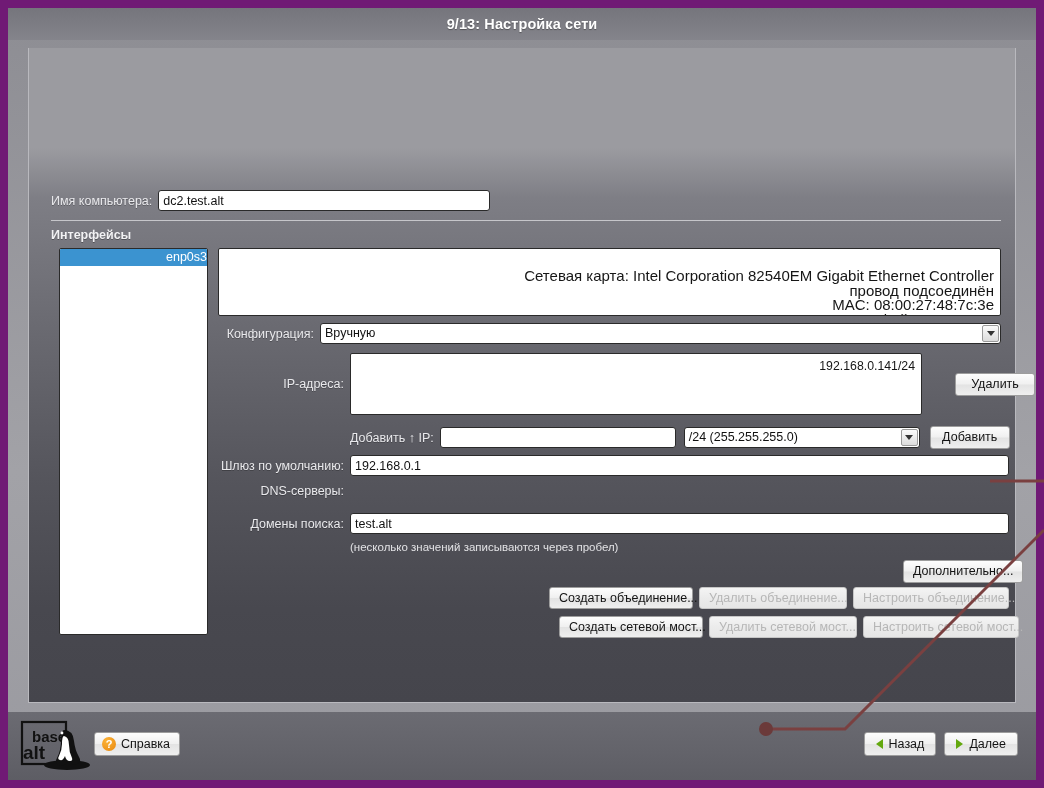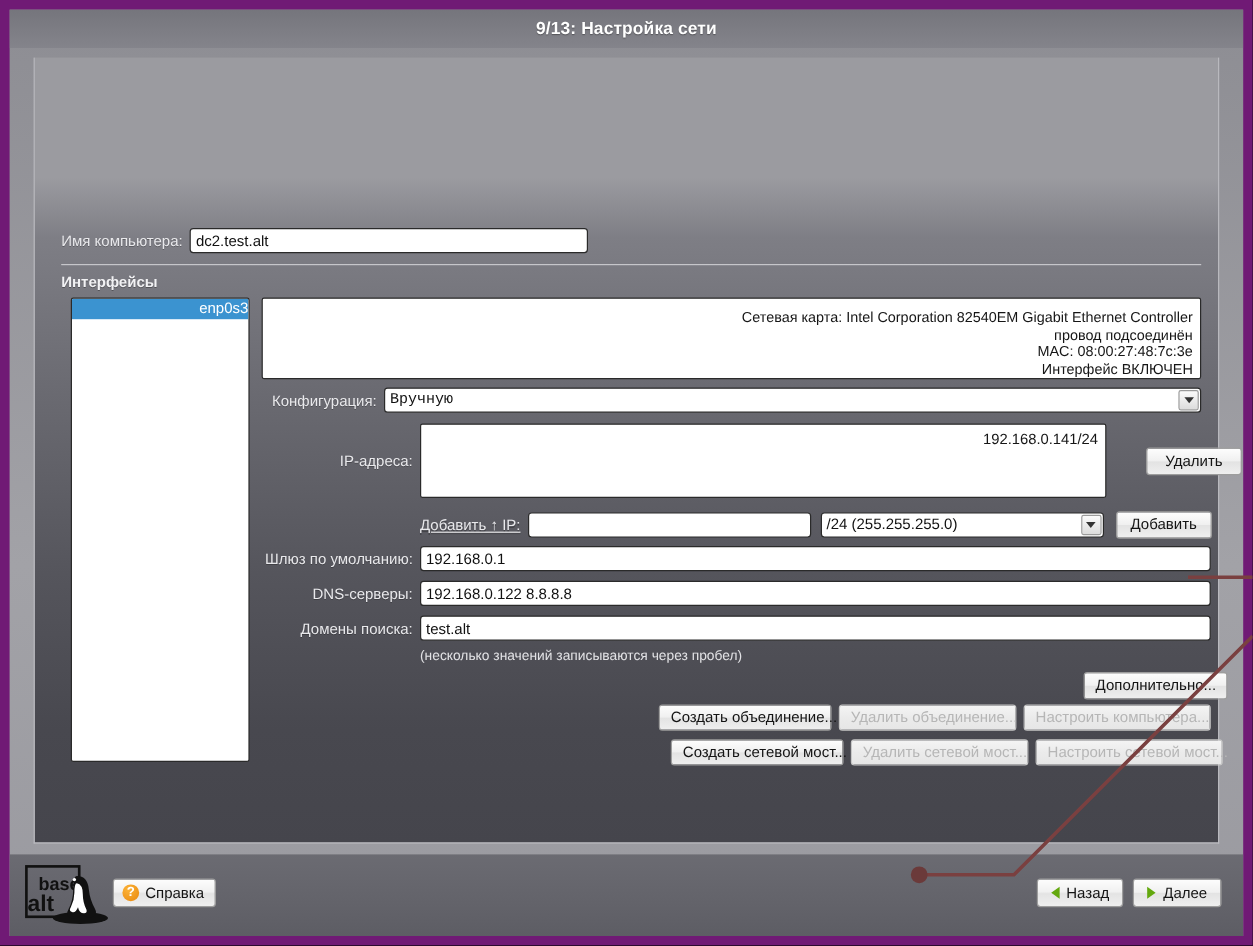--- a/index.html
+++ b/index.html
@@ -161,34 +161,34 @@
   }
   #iflist .item.sel {
     background: #3b93d0;
     color: #ffffff;
   }
   
   #infobox {
     position: absolute;
     left: 200px; top: 208px;
     width: 783px; height: 68px;
-    padding: 8px 6px;
-    font-size: 12px;
+    padding: 20px 6px;
+    font-size: 15px;
     color: #161616;
     line-height: 14.6px;
   }
   
   #cfgrow {
     position: absolute;
     left: 200px; top: 283px;
     width: 783px;
     display: flex; align-items: center;
   }
   #cfgrow .lbl { width: 96px; text-align: right; margin-right: 6px; }
-  #cfgcombo { flex: 1; font-family: Liberation Mono, monospace; }
+  #cfgcombo { flex: 1; }
   
   #iplabel {
     position: absolute;
     left: 200px; top: 337px;
     width: 126px; text-align: right;
   }
   #ipbox {
     position: absolute;
     left: 332px; top: 313px;
     width: 572px; height: 62px;
@@ -197,21 +197,21 @@
     color: #161616;
   }
   #ipbox .row { padding-left: 22px; line-height: 16px; }
   #delbtn { position: absolute; left: 937px; top: 333px; width: 80px; }
   
   #addrow {
     position: absolute;
     left: 332px; top: 386px;
     display: flex; align-items: center;
   }
-  #addrow .lbl { margin-right: 6px; text-decoration: underline; }
+  #addrow .lbl { margin-right: 6px; }
   #addipinput { width: 236px; }
   #maskcombo { width: 236px; margin-left: 8px; }
   #addbtn { margin-left: 10px; width: 80px; }
   
   .frow {
     position: absolute;
     left: 200px;
     width: 791px;
     display: flex; align-items: center;
   }
@@ -333,35 +333,34 @@
         <button id="addbtn" class="btn">Добавить</button>
       </div>
 
       <div id="gwrow" class="frow">
         <span class="lbl">Шлюз по умолчанию:</span>
         <input class="txtinput" type="text" value="192.168.0.1" style="">
       </div>
 
       <div id="dnsrow" class="frow">
         <span class="lbl">DNS-серверы:</span>
-        <input class="txtinput" type="text" value="192.168.0.122 8.8.8.8" style="">
       </div>
 
       <div id="domrow" class="frow">
         <span class="lbl">Домены поиска:</span>
         <input class="txtinput" type="text" value="test.alt" style="">
       </div>
       <div id="hint">(несколько значений записываются через пробел)</div>
 
       <button id="advbtn" class="btn">Дополнительно...</button>
 
       <div id="bondrow">
         <button id="b-create-bond" class="btn">Создать объединение...</button>
         <button id="b-del-bond" class="btn disabled">Удалить объединение...</button>
-        <button id="b-cfg-bond" class="btn disabled">Настроить компьютера...</button>
+        <button id="b-cfg-bond" class="btn disabled">Настроить объединение...</button>
       </div>
 
       <div id="bridgerow">
         <button id="b-create-bridge" class="btn">Создать сетевой мост...</button>
         <button id="b-del-bridge" class="btn disabled">Удалить сетевой мост...</button>
         <button id="b-cfg-bridge" class="btn disabled">Настроить сетевой мост...</button>
       </div>
     </div>
 
     <div id="footer">

